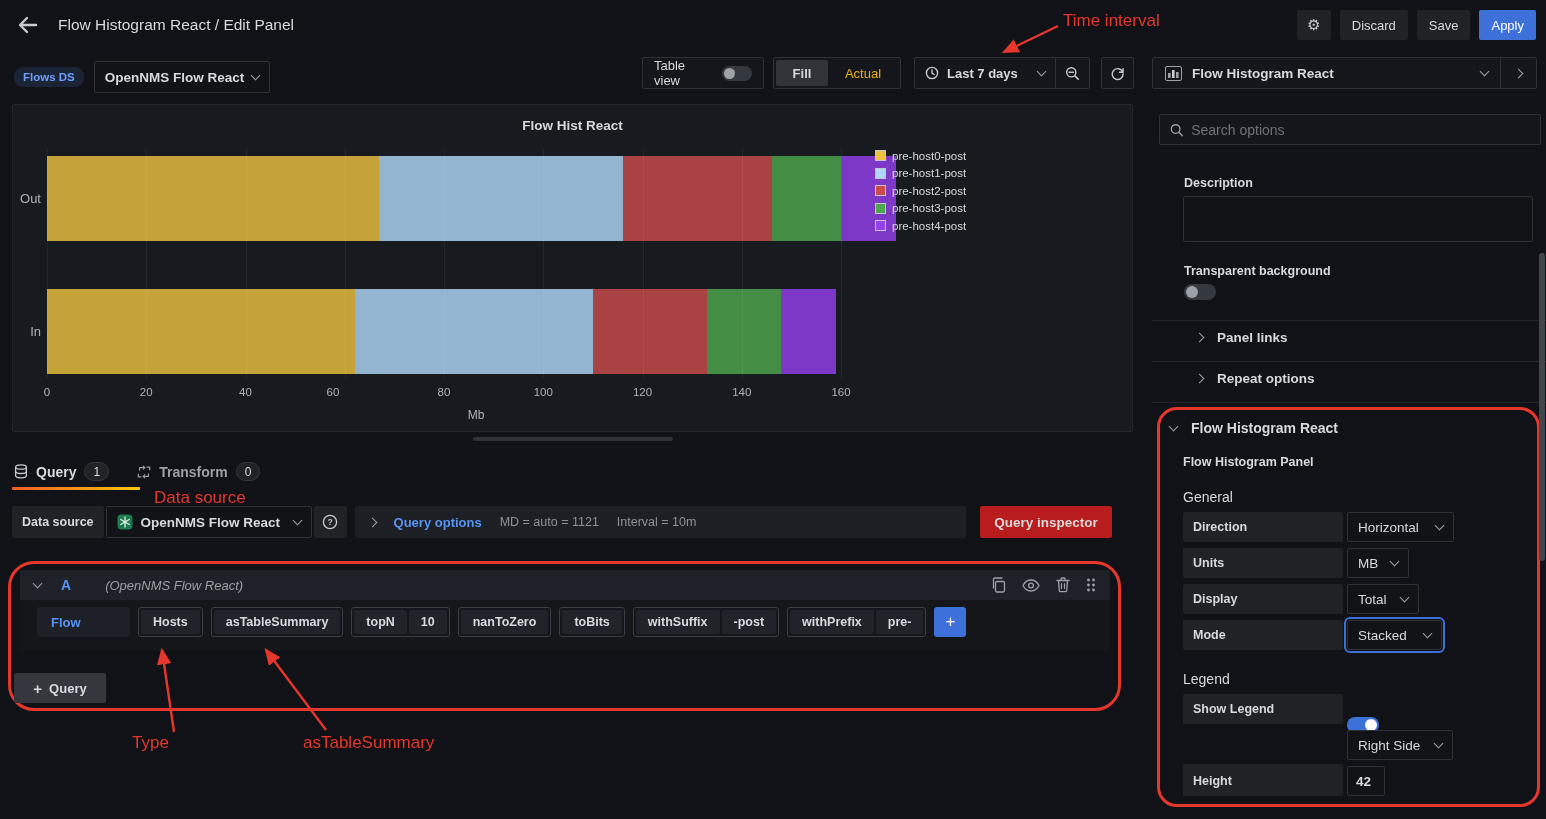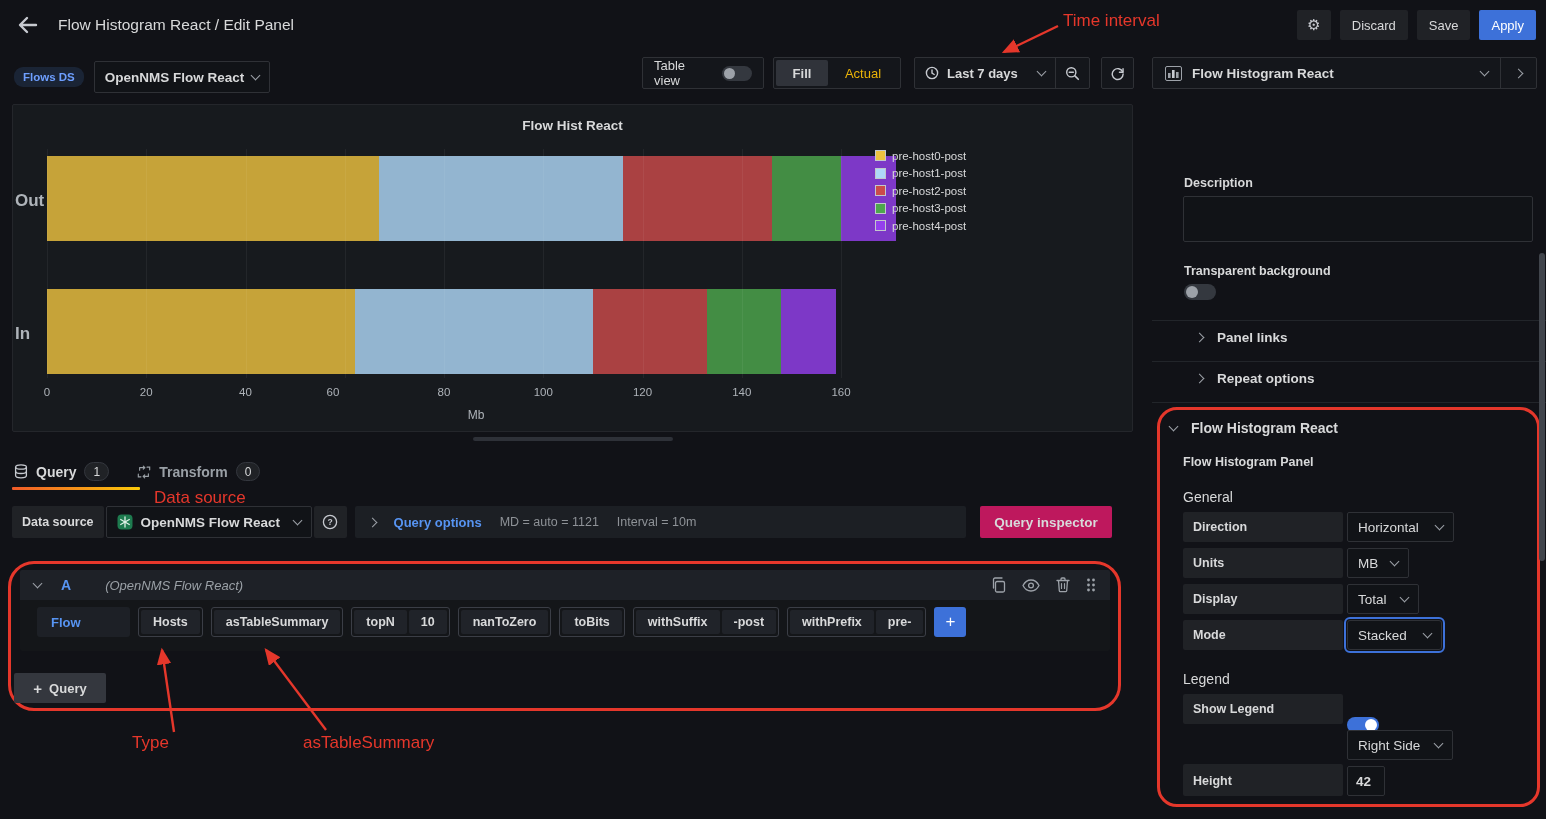--- a/index.html
+++ b/index.html
@@ -49,22 +49,22 @@
   
   #chart-panel { left:12px; top:104px; width:1121px; height:328px;
     background:#171a1e; border:1px solid #24262b; border-radius:2px; }
   #chart-title { left:0; right:0; top:13px; text-align:center;
     font-size:13.5px; font-weight:700; }
   #plot { left:34px; top:44px; width:858px; height:229px; }
   .gridline { position:absolute; top:0; bottom:0; width:1px;
     background:rgba(255,255,255,0.055); }
   .bar-row { position:absolute; left:0; height:85px; }
   .bar-seg { position:absolute; top:0; height:100%; opacity:.82; }
-  .cat-label { position:absolute; width:26px; 
-    font-size:17px; color:#aeb3b9;font-weight:bold; }
+  .cat-label { position:absolute; width:26px; text-align:right;
+    font-size:13px; color:#aeb3b9; }
   .xtick { position:absolute; transform:translateX(-50%); font-size:11.5px; color:#aeb3b9; }
   #xlabel { left:34px; top:303px; width:858px; text-align:center;
     font-size:12px; color:#aeb3b9; }
   #legend { left:862px; top:42px; }
   .legend-item { display:flex; align-items:center; gap:6px; height:17.5px; cursor:pointer; }
   .legend-swatch { width:11px; height:11px; border:1px solid #c3c7cc; flex:none; }
   .legend-label { font-size:11.5px; color:#d8d9da; }
   #resize-handle { left:473px; top:437px; width:200px; height:4px;
     background:#2e3138; border-radius:2px; cursor:row-resize; }
 
@@ -82,21 +82,21 @@
   
   #ds-row { left:12px; top:506px; width:1100px; height:32px; display:flex; gap:2px; }
   #ds-row .label-box { height:32px; }
   #ds-picker { width:206px; height:32px; }
   #ds-help { width:33px; height:32px; background:#202226; border-radius:2px;
     display:flex; align-items:center; justify-content:center; cursor:pointer; }
   #query-opts { flex:1; margin-left:6px; background:#1c1f24; border-radius:2px;
     display:flex; align-items:center; gap:18px; padding:0 14px; cursor:pointer; }
   #query-opts .blue { color:#5794f2; font-weight:600; font-size:13px; }
   #query-opts .dim { color:#8e9297; font-size:12.5px; }
-  #query-inspector { width:132px; margin-left:12px; background:#be185d;
+  #query-inspector { width:132px; margin-left:12px; background:#b91c1c;
     font-weight:600; font-size:13.5px;text-align:center; }
 
   
   #row-a { left:20px; top:570px; width:1090px; height:81px;
     background:#141619; border-radius:2px; }
   #row-a-header { height:30px; background:#1e2127; display:flex; align-items:center;
     padding:0 14px; gap:12px; border-radius:2px 2px 0 0; }
   #row-a-ref { color:#5794f2; font-weight:600; font-size:14px; margin-left:8px; }
   #row-a-hint { color:#9aa0a6; font-style:italic; font-size:13px; margin-left:22px; }
   #row-a-icons { margin-left:auto; display:flex; gap:16px; align-items:center; }
@@ -429,20 +429,27 @@
 
   <div class="red-note" style="left:132px;top:733px;">Type</div>
   <div class="red-note" style="left:303px;top:733px;">asTableSummary</div>
   <svg class="abs" style="left:148px;top:640px;" width="34" height="95">
     <line x1="26" y1="92" x2="14" y2="10" stroke="#e5372b" stroke-width="2.4" marker-end="url(#ah)"></line>
   </svg>
   <svg class="abs" style="left:252px;top:640px;" width="84" height="95">
     <line x1="74" y1="90" x2="14" y2="10" stroke="#e5372b" stroke-width="2.4" marker-end="url(#ah)"></line>
   </svg>
 
+  <div id="search-box" class="bordered abs">
+    <svg width="14" height="14" viewBox="0 0 14 14">
+      <circle cx="6" cy="6" r="4.6" fill="none" stroke="#9da2a9" stroke-width="1.4"></circle>
+      <line x1="9.5" y1="9.5" x2="13" y2="13" stroke="#9da2a9" stroke-width="1.5" stroke-linecap="round"></line>
+    </svg>
+    <input type="text" placeholder="Search options" style="">
+  </div>
 
   <div class="opt-label" style="left:1184px;top:176px;">Description</div>
   <textarea id="description-area" class="abs" style=""></textarea>
 
   <div class="opt-label" style="left:1184px;top:264px;">Transparent background</div>
   <div class="toggle abs" style="left:1184px;top:284px;">
       <div class="knob"></div>
     </div>
 
   <div class="divider" style="top:320px;"></div>

